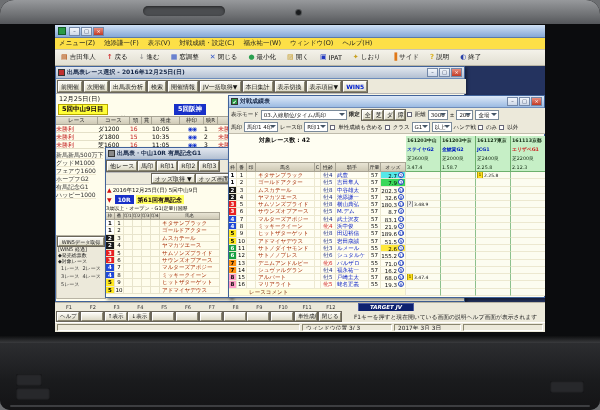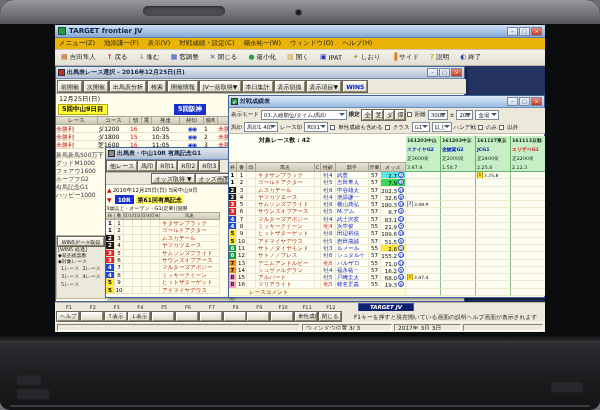--- a/index.html
+++ b/index.html
@@ -16,21 +16,21 @@
 #baseedge{position:absolute;left:10px;bottom:3px;width:580px;height:2px;background:#3d3e41;border-radius:2px;}
 
 
 #app{position:absolute;left:0;top:0;width:490px;height:307px;background:#ece9da;font-size:7px;}
 #titlebar{position:absolute;left:0;top:0;width:490px;height:13px;background:linear-gradient(#cfe0f4,#86a8d6);display:flex;align-items:center;padding:0 3px;border-bottom:1px solid #5a7aaa;}
 #titlebar .appicon{width:8px;height:8px;background:#2a9a46;border:1px solid #135a26;margin-right:3px;}
 #titlebar .ttl{font-size:7px;font-weight:bold;color:#0e2248;flex:1;}
 .wctrls{display:flex;gap:1px;}
 .wbtn{width:11px;height:9px;background:linear-gradient(#f4f7fb,#cdd8e8);border:1px solid #7388a8;font-size:5px;line-height:7px;text-align:center;color:#23314f;}
 .wbtn.close{background:linear-gradient(#e88d7e,#c23a24);color:#fff;}
-#menubar{position:absolute;left:0;top:13px;width:490px;height:12px;background:#eab308;border-bottom:1px solid #c8c4b4;display:flex;align-items:center;padding:0 4px;gap:9px;}
+#menubar{position:absolute;left:0;top:13px;width:490px;height:12px;background:#fde047;border-bottom:1px solid #c8c4b4;display:flex;align-items:center;padding:0 4px;gap:9px;}
 #menubar .mitem{font-size:6.5px;color:#1c1c1c;}
 #toolbar{position:absolute;left:0;top:25px;width:490px;height:16px;background:linear-gradient(#f4f2ea,#e2dfd2);border-bottom:1px solid #b8b4a4;display:flex;align-items:center;padding:0 3px;gap:5px;}
 .tbtn{display:flex;align-items:center;gap:2px;padding:1px 2px;border:1px solid transparent;}
 .ticon{font-size:7px;line-height:7px;font-weight:bold;}
 .tlbl{font-size:6.5px;color:#111;}
 #client{position:absolute;left:0;top:41px;width:490px;height:236px;background:#24335f;overflow:hidden;}
 
 
 .w{position:absolute;background:#ece9da;border:1px solid #41639a;box-shadow:2px 2px 3px rgba(0,0,0,.45);}
 .wtb{height:12px;display:flex;align-items:center;padding:0 2px;background:linear-gradient(#dde9f8,#9cbbe2);border-bottom:1px solid #6d8cba;overflow:hidden;}
@@ -125,21 +125,20 @@
   <div id="lid">
     <div id="notch"></div>
     <div id="webcam"></div>
   </div>
   <div id="bezel">
     <div id="screen">
       <div id="app">
 
         <div id="titlebar">
           <span class="appicon"></span>
-          <span class="ttl">TARGET frontier JV</span>
           <span class="wctrls" id="main-ctrls">
               <span class="wbtn">–</span>
               <span class="wbtn">□</span>
               <span class="wbtn close">×</span>
             </span>
         </div>
 
         <div id="menubar">
             <span class="mitem">メニュー(Z)</span>
             <span class="mitem">池添謙一(F)</span>

